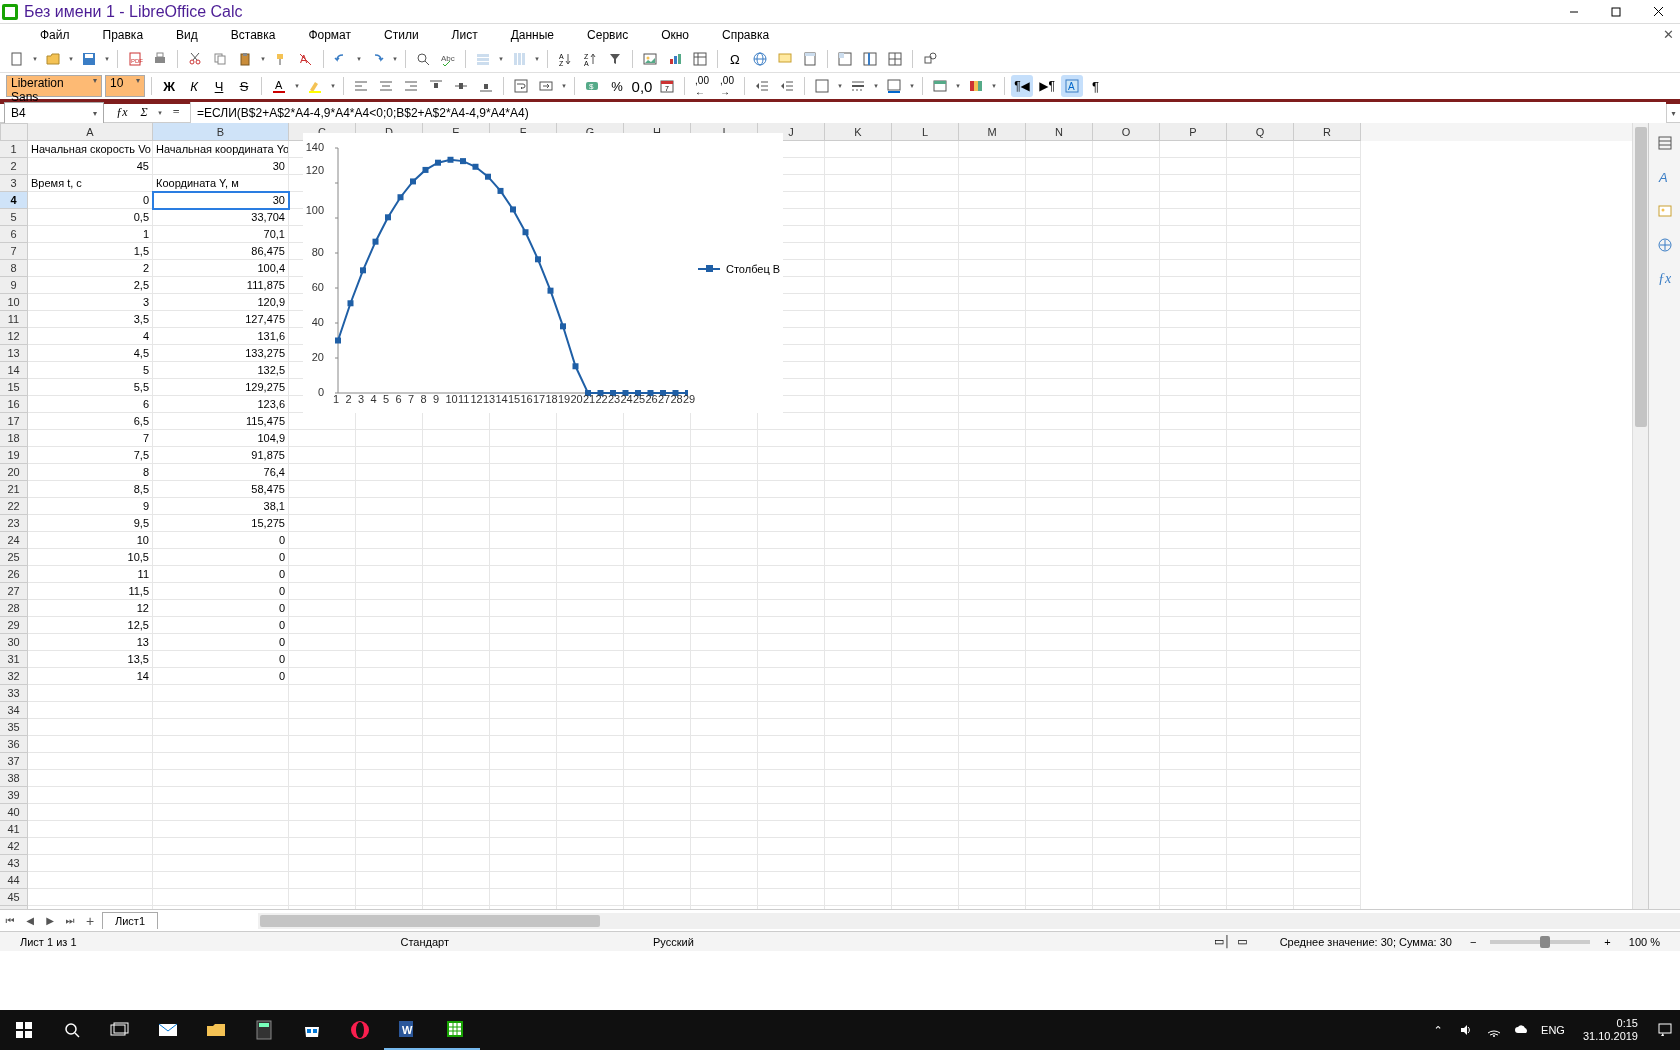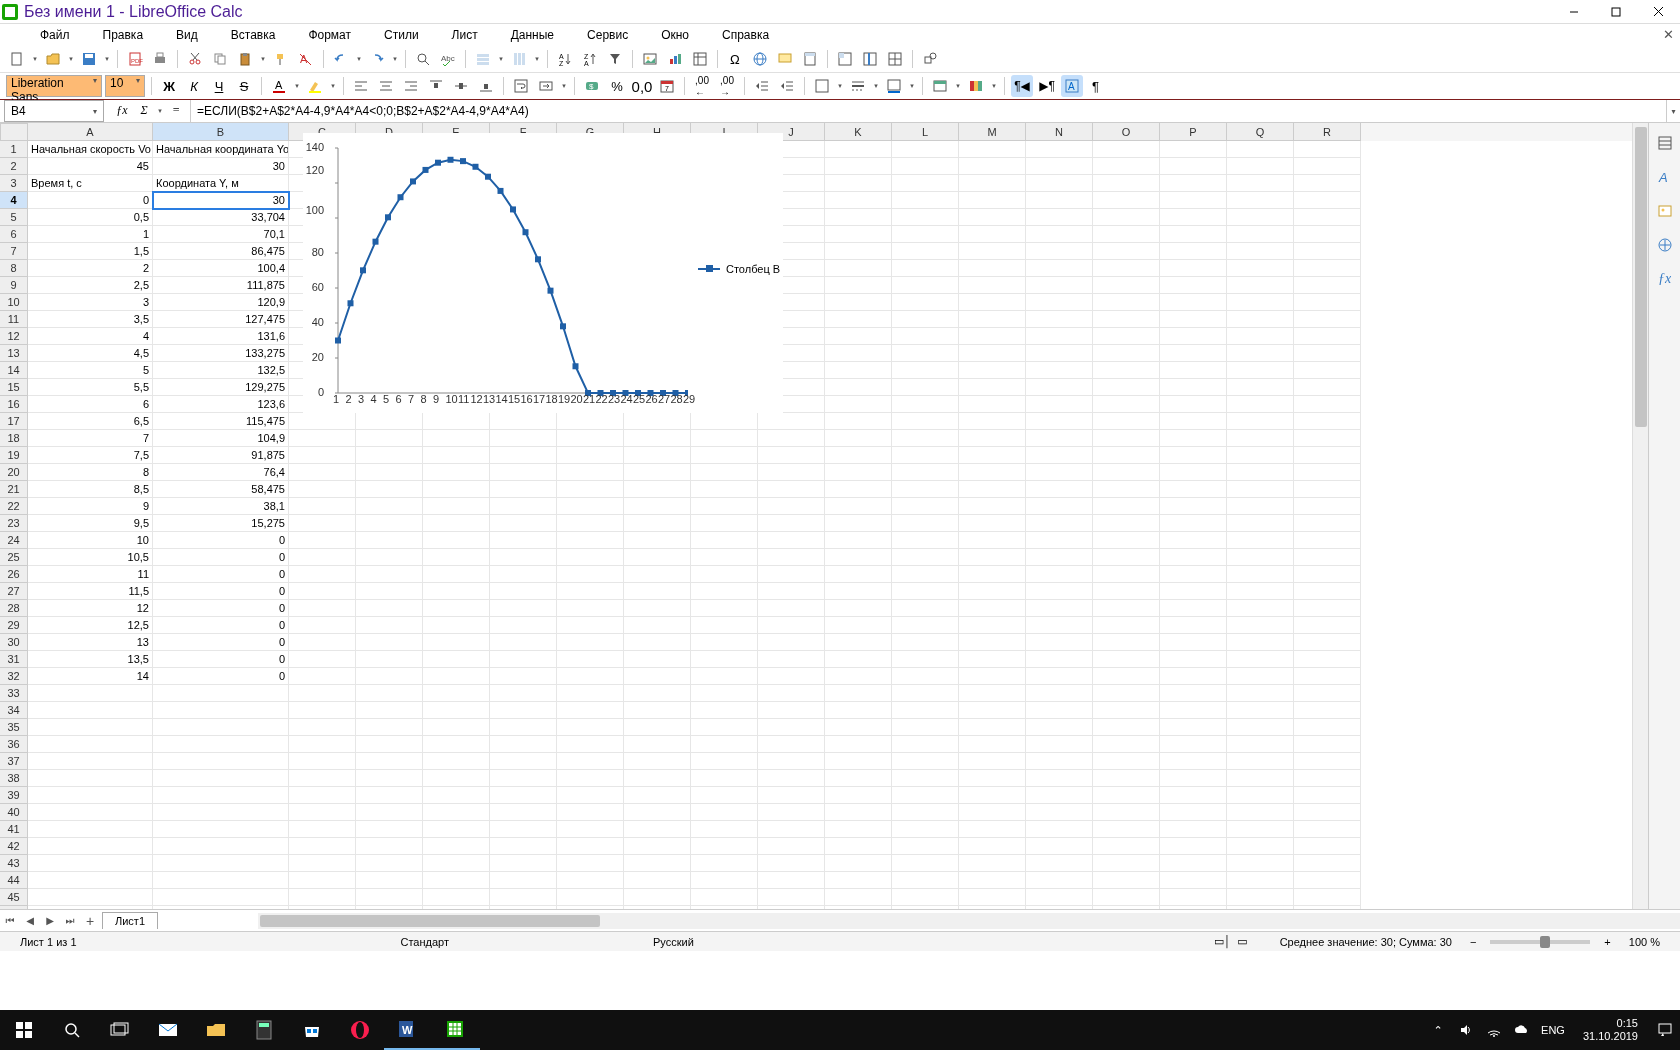--- a/index.html
+++ b/index.html
@@ -26,21 +26,21 @@
   .tb-active { background: #c5dffb; }
   svg { display: block; }
   .drop-arrow { width: 8px; height: 22px; display: flex; align-items: center; justify-content: center; font-size: 7px; color: #555; }
 
   
   .fmt-toolbar { display: flex; align-items: center; padding: 2px 6px; gap: 3px; }
   .font-combo { border: 1px solid #aaa; height: 22px; padding: 0 4px; display: flex; align-items: flex-start; justify-content: space-between; background: #fdba74; }
   .font-combo span:last-child { font-size: 8px; color: #555; }
 
   
-  .formula-bar { display: flex; align-items: center; border-top: 1px solid #7f1d1d; border-bottom: 1px solid #ccc; height: 24px; }
+  .formula-bar { display: flex; align-items: center; border-top: 5px solid #7f1d1d; border-bottom: 1px solid #ccc; height: 24px; }
   .name-box { width: 100px; height: 22px; border: 1px solid #aaa; margin: 0 4px; padding: 0 6px; display: flex; align-items: center; justify-content: space-between; background:#fff; }
   .fb-btns { display: flex; gap: 2px; padding: 0 4px; border-right: 1px solid #ccc; }
   .fb-btn { width: 20px; height: 20px; display: flex; align-items: center; justify-content: center; font-style: italic; font-family: serif; cursor: default; }
   .formula-input { flex: 1; padding: 0 6px; height: 22px; border: none; font-size: 12px; }
   .fb-expand { width: 14px; display:flex; align-items:center; justify-content:center; font-size:8px; color:#555; border-left:1px solid #ccc; height:100%; }
 
   
   .main-area { display: flex; position: relative; }
   .spreadsheet { flex: 1; position: relative; overflow: hidden; }
 

